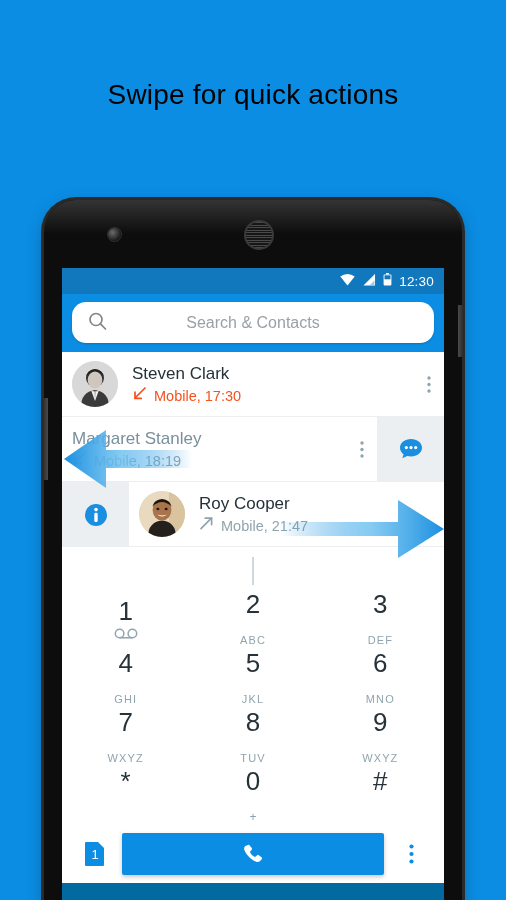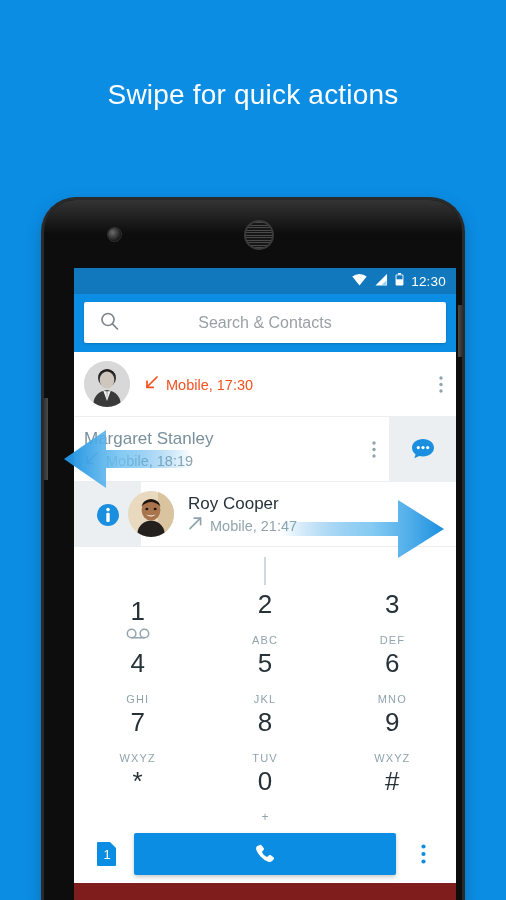--- a/index.html
+++ b/index.html
@@ -8,21 +8,21 @@
     background:#0b8de4;
     font-family:"Liberation Sans", sans-serif;
     overflow:hidden;
     position:relative;
   }
 
   
   .headline{
     position:absolute; top:0; left:0; width:506px; height:190px;
     display:flex; align-items:center; justify-content:center;
-    color:#ffffff; font-size:28px; font-weight:300;
+    color:#000000; font-size:28px; font-weight:300;
     letter-spacing:0.2px;
   }
 
   
   .device{
     position:absolute; left:44px; top:200px;
     width:418px; height:710px;
     background:#0d0d0d;
     border-radius:32px 32px 10px 10px;
     box-shadow:0 0 0 3px #2a2a2a, 0 6px 18px rgba(0,0,0,.30);
@@ -56,40 +56,40 @@
     border-radius:0 3px 3px 0;
   }
   .btn-volume{
     position:absolute; left:42px; top:398px; width:6px; height:82px;
     background:linear-gradient(to left,#4a4a4a,#262626);
     border-radius:3px 0 0 3px;
   }
 
   
   .screen{
-    position:absolute; left:74px; top:268px;
+    position:absolute; left:62px; top:268px;
     width:382px; height:632px;
-    background:#7f1d1d; overflow:hidden;
+    background:#0369a1; overflow:hidden;
   }
 
   
   .statusbar{
     height:26px; background:#1178bd; color:#ffffff;
     display:flex; align-items:center; justify-content:flex-end;
     padding-right:10px; gap:7px; font-size:13px;
   }
   .sb-ico{ display:block; }
   .sb-time{ font-size:13.5px; letter-spacing:.2px; }
 
   
   .searchwrap{
     background:#0b8de4; padding:8px 10px 9px 10px;
   }
   .searchbox{
-    background:#ffffff; height:41px; border-radius:2px;
+    background:#ffffff; height:41px; border-radius:14px;
     display:flex; align-items:center; position:relative;
     box-shadow:0 1px 2px rgba(0,0,0,.18);
   }
   .search-icon{ position:absolute; left:16px; top:50%; transform:translateY(-50%); }
   .search-ph{
     width:100%; text-align:center; color:#9aa0a6; font-size:16px;
   }
 
   
   .list{ background:#ffffff; position:relative; }
@@ -122,21 +122,21 @@
   
   .action-panel{
     position:absolute; top:0; height:65px; width:67px;
     background:#eceff1; display:flex; align-items:center; justify-content:center;
   }
   .action-right{ right:0; }
   .action-left{ left:0; }
 
   .row-swiped-left{ padding-left:0; }
   .row-swiped-left .rowtext{ margin-left:10px; }
-  .row-swiped-right{ padding-left:54px; }
+  .row-swiped-right{ padding-left:77px; }
 
   
   .arrow{ position:absolute; pointer-events:none; }
   .arrow-left{ left:62px; top:428px; }
   .arrow-right{ left:280px; top:498px; }
 
   
   .dialpad{ background:#ffffff; padding-top:6px; }
   .caret{
     width:100%; display:flex; justify-content:center; height:36px; align-items:center;
@@ -226,20 +226,21 @@
           <rect width="46" height="46" fill="#d8d8d8"></rect>
           <circle cx="23" cy="17" r="9" fill="#2e2e2e"></circle>
           <ellipse cx="23" cy="19" rx="7.3" ry="8.6" fill="#cfc6bd"></ellipse>
           <path d="M14 15 Q23 5 32 15 Q30 9 23 8.2 Q16 9 14 15Z" fill="#231f1c"></path>
           <path d="M9 46 Q9 31 23 29 Q37 31 37 46Z" fill="#3a3a3a"></path>
           <path d="M19 29 L23 40 L27 29 Q23 32 19 29Z" fill="#f2f2f2"></path>
           <path d="M22.2 31 L23 39 L24 31Z" fill="#b8b8b8"></path>
         </svg>
       </div>
       <div class="rowtext">
+        <div class="rowname">Steven Clark</div>
         <div class="rowsub missed">
           <span>
             <svg width="15" height="15" viewBox="0 0 15 15">
               <line x1="13" y1="2" x2="3" y2="12" stroke="#f4511e" stroke-width="1.7" stroke-linecap="round"></line>
               <path d="M3 6.2 V12.4 H9.2" fill="none" stroke="#f4511e" stroke-width="1.7" stroke-linecap="round" stroke-linejoin="round"></path>
             </svg>
           </span>
           <span>Mobile, 17:30</span>
         </div>
       </div>

